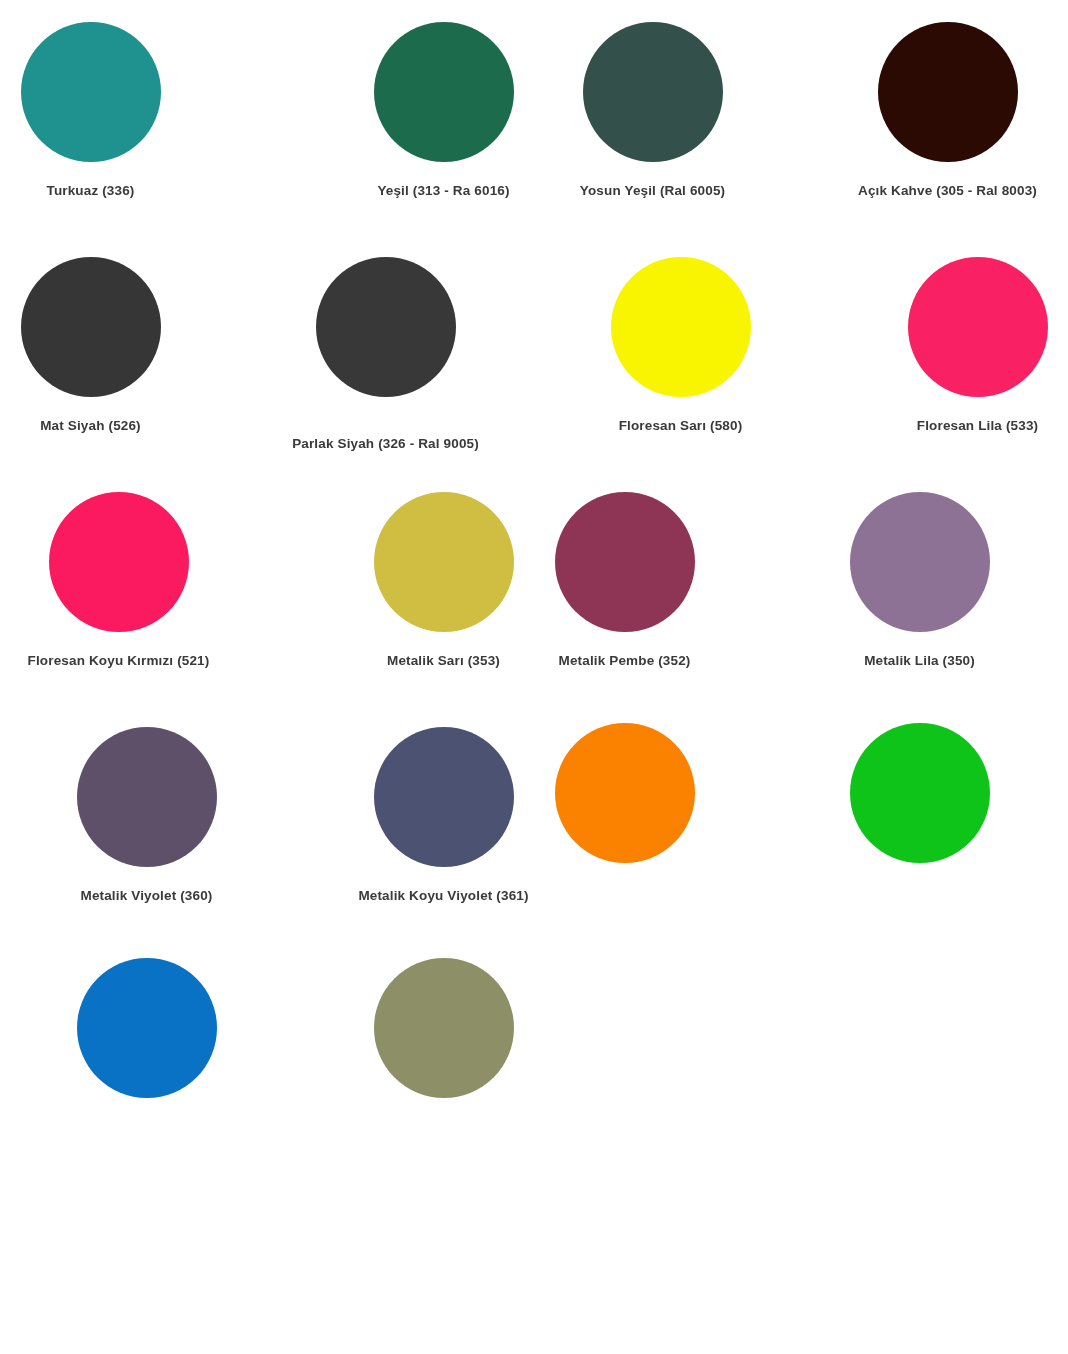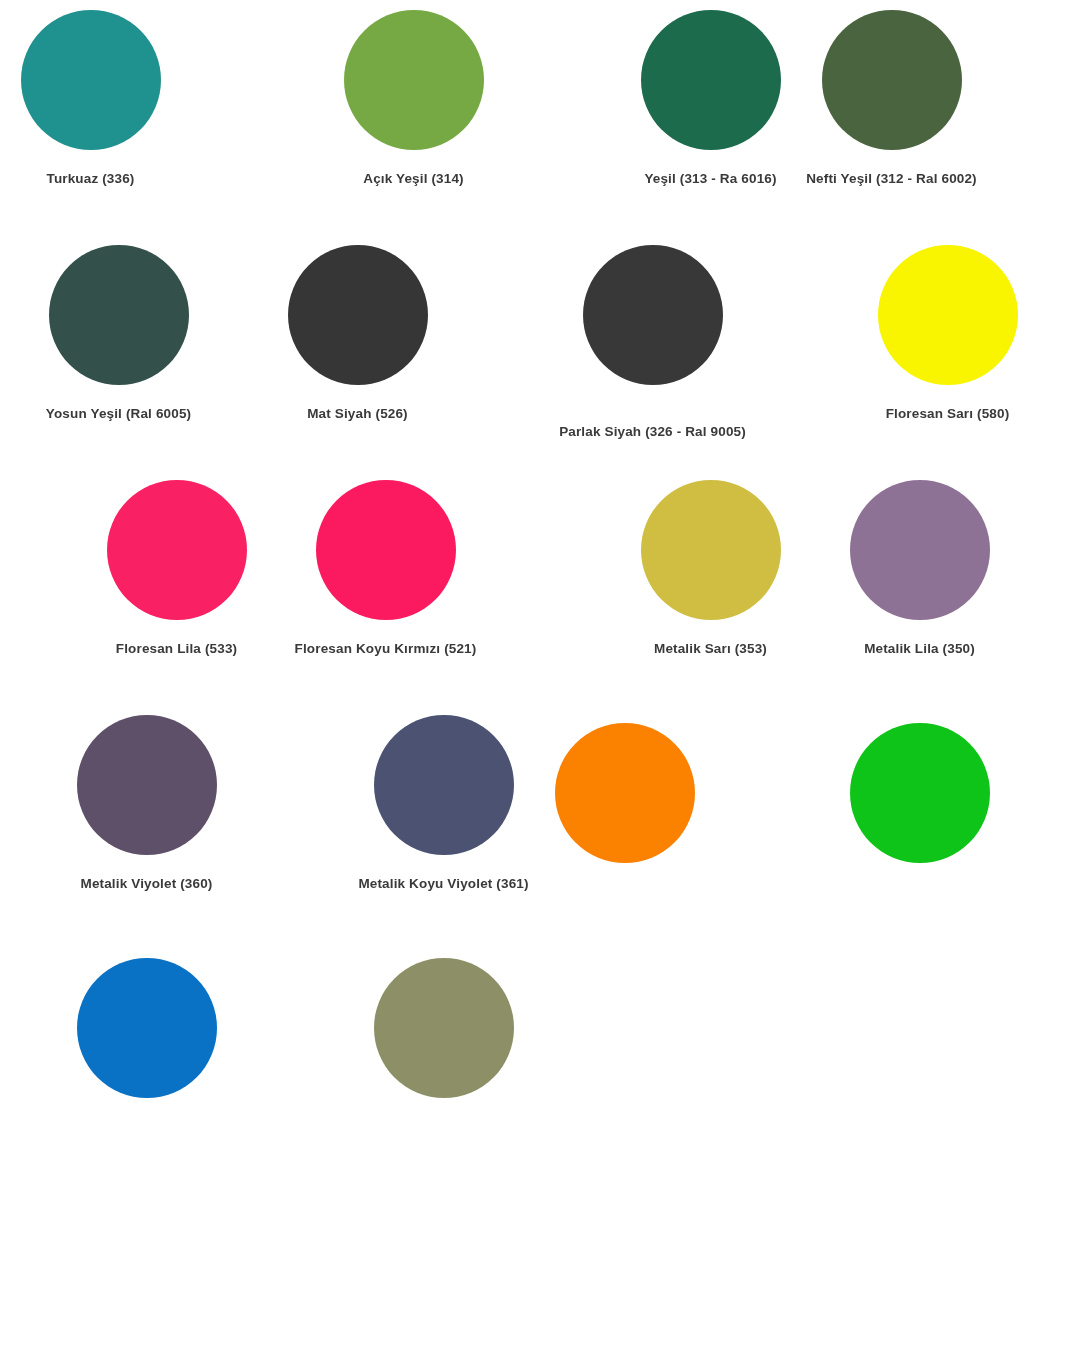--- a/index.html
+++ b/index.html
@@ -22,21 +22,21 @@
     grid-template-columns: repeat(4, 267px);
     grid-template-rows: repeat(6, 235px);
     align-content: start;
   }
 
   .swatch-cell {
     position: relative;
     display: flex;
     flex-direction: column;
     align-items: center;
-    padding-top: 10px;
+    padding-top: 22px;
   }
 
   .swatch-disc {
     width: 140px;
     height: 140px;
     border-radius: 50%;
     flex: 0 0 auto;
   }
 
   .swatch-label {
@@ -69,35 +69,31 @@
   .swatch-cell.row-5 { padding-top: 18px; }
 </style>
 </head>
 <body style="background: rgb(255, 255, 255);">
 
 <div id="swatch-grid">
     <div class="swatch-cell col-0 row-0">
       <div class="swatch-disc" title="Turkuaz (336)" style="background: rgb(31, 145, 143);"></div>
       <div class="swatch-label" style="color: rgb(58, 58, 58);">Turkuaz (336)</div>
     </div>
-    <div class="swatch-cell col-2 row-0">
-      <div class="swatch-disc" title="Açık Yeşil (314)" style="background: rgb(118, 169, 68);"></div>
-      <div class="swatch-label" style="color: rgb(58, 58, 58);">Açık Yeşil (314)</div>
-    </div>
     <div class="swatch-cell col-3 row-0">
       <div class="swatch-disc" title="Yeşil (313 - Ra 6016)" style="background: rgb(28, 107, 76);"></div>
       <div class="swatch-label" style="color: rgb(58, 58, 58);">Yeşil (313 - Ra 6016)</div>
     </div>
-    <div class="swatch-cell col-0 row-1">
-      <div class="swatch-disc" title="Nefti Yeşil (312 - Ral 6002)" style="background: rgb(75, 100, 64);"></div>
-      <div class="swatch-label" style="color: rgb(58, 58, 58);">Nefti Yeşil (312 - Ral 6002)</div>
-    </div>
     <div class="swatch-cell col-1 row-1">
       <div class="swatch-disc" title="Yosun Yeşil (Ral 6005)" style="background: rgb(51, 80, 74);"></div>
       <div class="swatch-label" style="color: rgb(58, 58, 58);">Yosun Yeşil (Ral 6005)</div>
+    </div>
+    <div class="swatch-cell col-2 row-1">
+      <div class="swatch-disc" title="Açık Kahve (305 - Ral 8003)" style="background: rgb(43, 10, 4);"></div>
+      <div class="swatch-label" style="color: rgb(58, 58, 58);">Açık Kahve (305 - Ral 8003)</div>
     </div>
     <div class="swatch-cell col-0 row-2">
       <div class="swatch-disc" title="Mat Siyah (526)" style="background: rgb(54, 54, 54);"></div>
       <div class="swatch-label" style="color: rgb(58, 58, 58);">Mat Siyah (526)</div>
     </div>
     <div class="swatch-cell col-1 row-2">
       <div class="swatch-disc" title="Parlak Siyah (326 - Ral 9005)" style="background: rgb(56, 56, 56);"></div>
       <div class="swatch-label" style="color: rgb(58, 58, 58); margin-top: 40px;">Parlak Siyah (326 - Ral 9005)</div>
     </div>
     <div class="swatch-cell col-2 row-2">
@@ -108,20 +104,24 @@
       <div class="swatch-disc" title="Floresan Lila (533)" style="background: rgb(249, 33, 99);"></div>
       <div class="swatch-label" style="color: rgb(58, 58, 58);">Floresan Lila (533)</div>
     </div>
     <div class="swatch-cell col-1 row-3">
       <div class="swatch-disc" title="Floresan Koyu Kırmızı (521)" style="background: rgb(251, 26, 96);"></div>
       <div class="swatch-label" style="color: rgb(58, 58, 58);">Floresan Koyu Kırmızı (521)</div>
     </div>
     <div class="swatch-cell col-3 row-3">
       <div class="swatch-disc" title="Metalik Sarı (353)" style="background: rgb(207, 190, 66);"></div>
       <div class="swatch-label" style="color: rgb(58, 58, 58);">Metalik Sarı (353)</div>
+    </div>
+    <div class="swatch-cell col-0 row-4">
+      <div class="swatch-disc" title="Metalik Pembe (352)" style="background: rgb(142, 53, 86);"></div>
+      <div class="swatch-label" style="color: rgb(58, 58, 58);">Metalik Pembe (352)</div>
     </div>
     <div class="swatch-cell col-1 row-4">
       <div class="swatch-disc" title="Metalik Lila (350)" style="background: rgb(142, 114, 150);"></div>
       <div class="swatch-label" style="color: rgb(58, 58, 58);">Metalik Lila (350)</div>
     </div>
     <div class="swatch-cell col-2 row-4">
       <div class="swatch-disc" title="Metalik Viyolet (360)" style="background: rgb(94, 80, 105);"></div>
       <div class="swatch-label" style="color: rgb(58, 58, 58);">Metalik Viyolet (360)</div>
     </div>
     <div class="swatch-cell col-3 row-4">

